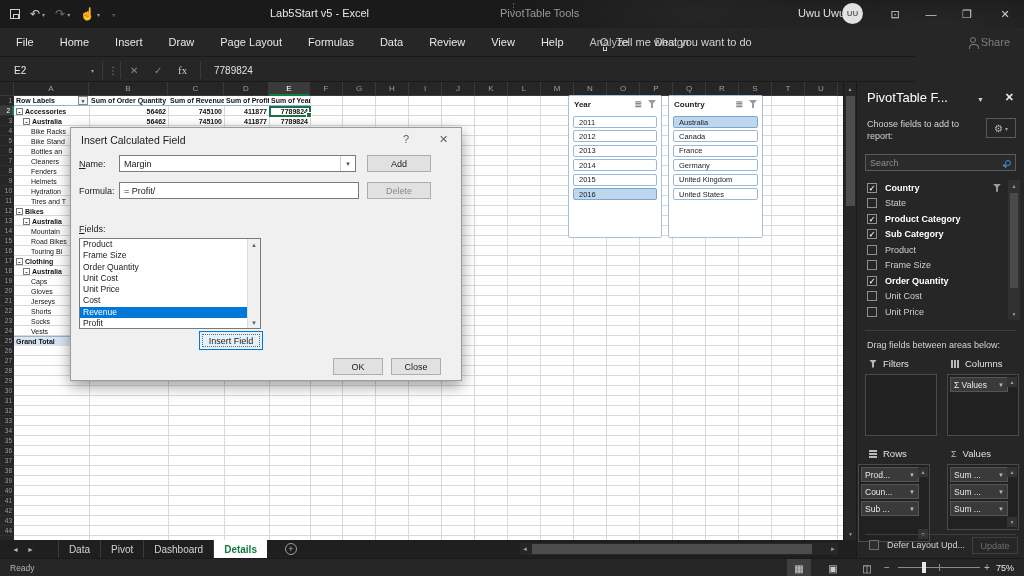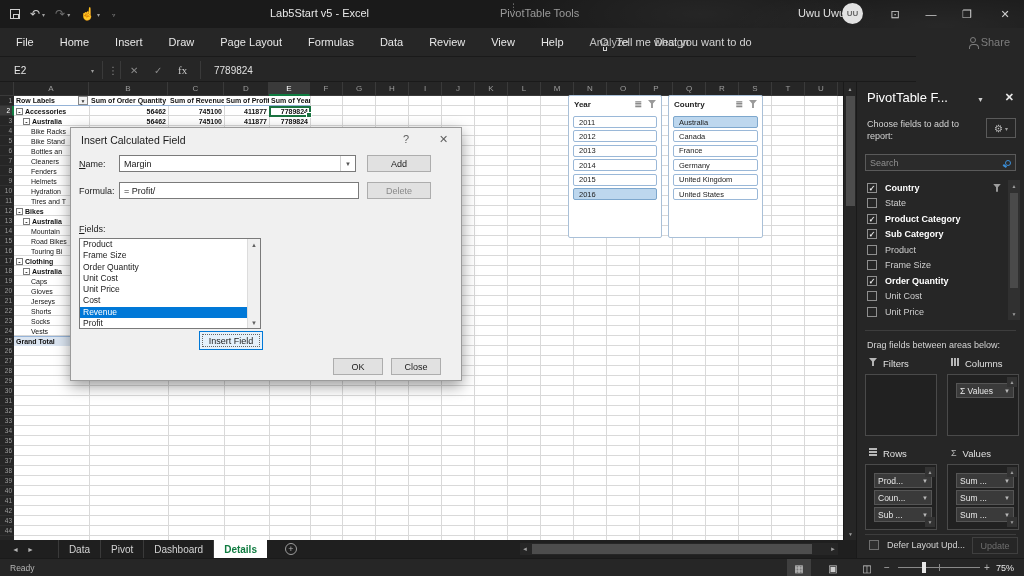--- a/index.html
+++ b/index.html
@@ -120,23 +120,23 @@
   .pf{height:15.5px;display:flex;align-items:center;padding-left:10px;color:#cfcfcf}
   .pf .cb{width:10px;height:10px;border:1px solid #8f8f8f;margin-right:8px;flex:none;font-size:8px;line-height:9px;text-align:center;color:#e8e8e8}
   .pf.on{color:#fff;font-weight:bold}
   .pf .funnel{margin-left:auto;margin-right:24px;background:#9d9d9d}
   #pf-sb{position:absolute;right:4px;top:98px;width:12px;height:140px;background:#303030}
   #pf-sb .sarrow{height:12px}
   #pf-thumb{position:absolute;left:2px;top:13px;width:8px;height:95px;background:#4a4a4a}
   #pf-dn{position:absolute;bottom:0;left:0;width:12px}
   .pane-div{position:absolute;left:8px;right:8px;height:1px;background:#3d3d3d}
   #pane-drag{position:absolute;left:10px;top:258px;color:#d4d4d4}
-  .area-lbl{position:absolute;display:flex;align-items:flex-start;color:#e0e0e0;font-size:9.5px}
+  .area-lbl{position:absolute;display:flex;align-items:center;color:#e0e0e0;font-size:9.5px}
   .area-lbl .aicon{margin-right:6px;color:#b8b8b8;font-size:9px}
-  .abox{position:absolute;width:72px;height:62px;background:#212121;border:1px solid #4a4a4a;padding:8px}
+  .abox{position:absolute;width:72px;height:62px;background:#212121;border:1px solid #4a4a4a;padding:2px}
   .pill{height:15px;margin-bottom:2px;background:#3a3a3a;border:1px solid #555;display:flex;align-items:center;padding:0 3px;color:#e8e8e8;font-size:8.5px;white-space:nowrap}
   .pill .caret{margin-left:auto;color:#b8b8b8}
   .ascroll{position:absolute;right:1px;top:2px;bottom:2px;width:10px}
   .ascroll .sarrow{height:10px;background:#333}
   .ascroll .dn{position:absolute;bottom:0;left:0;width:10px}
   .lines-v{width:8px;height:8px;background:repeating-linear-gradient(to right,#b8b8b8 0 2px,transparent 2px 3px)}
   .lines-h{width:8px;height:8px;background:repeating-linear-gradient(to bottom,#b8b8b8 0 2px,transparent 2px 3px)}
   #pane-defer{position:absolute;left:12px;top:458px;display:flex;align-items:center;color:#d4d4d4}
   #pane-defer .cb{width:10px;height:10px;border:1px solid #6f6f6f;background:#2e2e2e;margin-right:8px}
   #pane-update{position:absolute;right:6px;top:455px;width:46px;height:17px;display:flex;align-items:center;justify-content:center;color:#6f6f6f;border:1px solid #3f3f3f}
@@ -561,21 +561,21 @@
         </div>
       </div>
     <div class="area-lbl" style="left:12px;top:366px">
         <span class="aicon lines-h"></span>
         <span>Rows</span>
       </div>
     <div class="area-lbl" style="left:94px;top:366px">
         <span class="aicon">Σ</span>
         <span>Values</span>
       </div>
-    <div class="abox" style="left:8px;top:382px;height:66px" id="rows-box">
+    <div class="abox" style="left:1px;top:382px;height:78px" id="rows-box">
         <div class="pill" style="width: 58px;">
           <span>Prod...</span>
           <span class="caret">▼</span>
         </div>
         <div class="pill" style="width: 58px;">
           <span>Coun...</span>
           <span class="caret">▼</span>
         </div>
         <div class="pill" style="width: 58px;">
           <span>Sub ...</span>

